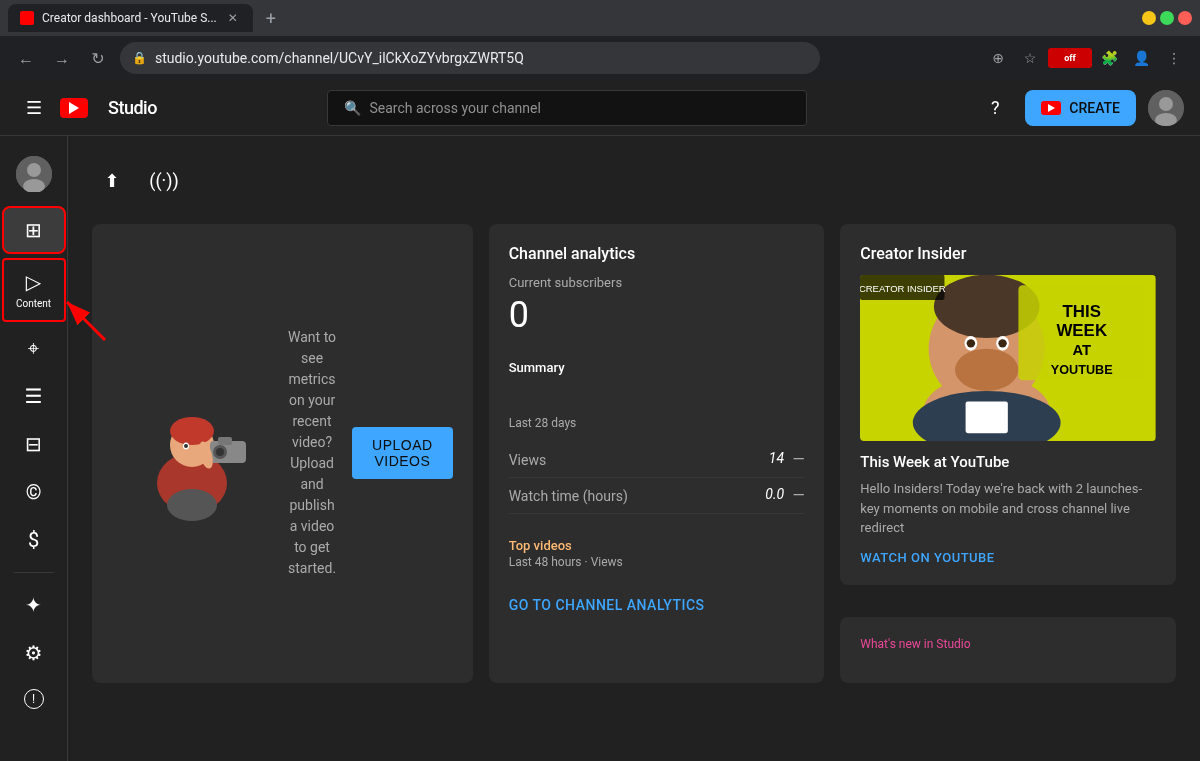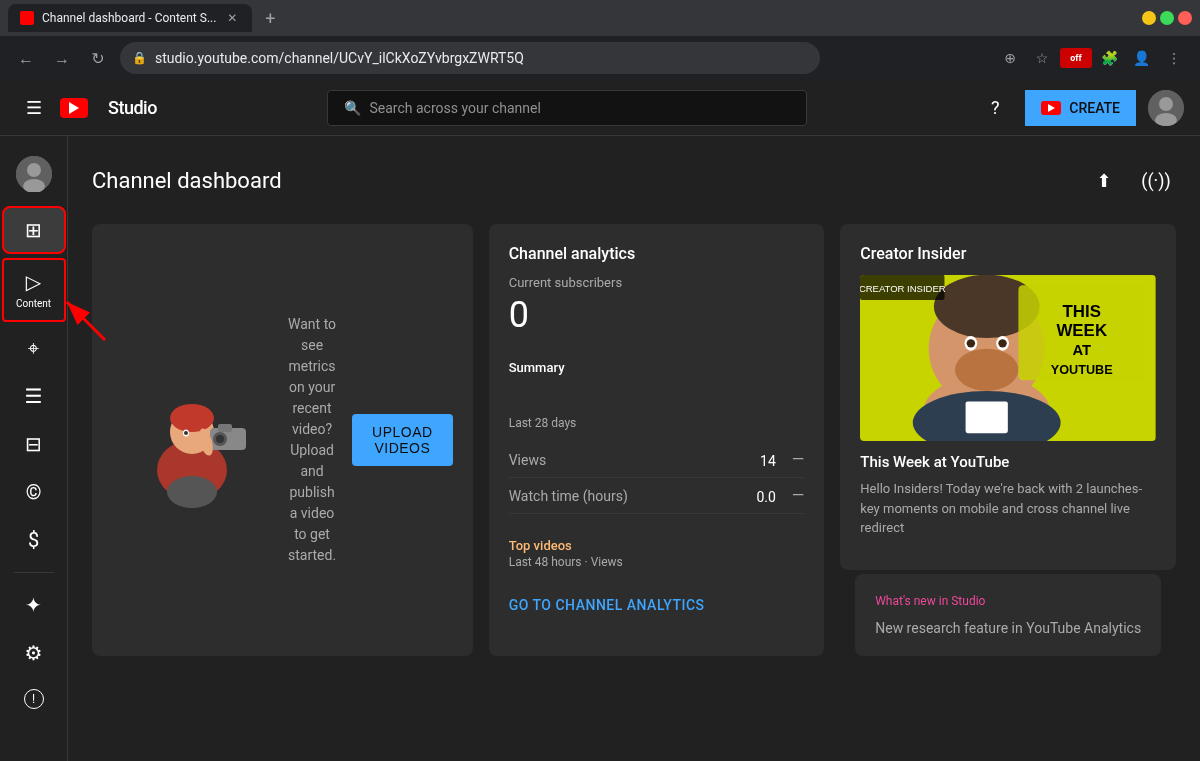--- a/index.html
+++ b/index.html
@@ -12,38 +12,38 @@
     .browser-tab-favicon { width: 14px; height: 14px; background: #ff0000; border-radius: 2px; flex-shrink: 0; }
     .browser-tab-close { width: 16px; height: 16px; display: flex; align-items: center; justify-content: center; border-radius: 50%; color: #9aa0a6; font-size: 12px; margin-left: auto; cursor: pointer; }
     .new-tab-btn { width: 28px; height: 28px; display: flex; align-items: center; justify-content: center; border-radius: 50%; color: #9aa0a6; font-size: 18px; cursor: pointer; margin-left: 4px; }
     .browser-toolbar { display: flex; align-items: center; height: 44px; padding: 0 12px; gap: 8px; background: #202124; }
     .nav-btn { width: 28px; height: 28px; display: flex; align-items: center; justify-content: center; border-radius: 50%; color: #9aa0a6; font-size: 16px; cursor: pointer; flex-shrink: 0; }
     .address-bar { flex: 1; display: flex; align-items: center; background: #35363a; border-radius: 20px; padding: 0 12px; height: 32px; gap: 8px; max-width: 700px; }
     .address-bar-lock { color: #9aa0a6; font-size: 12px; }
     .address-bar-url { font-size: 14px; color: #e8eaed; flex: 1; }
     .toolbar-actions { display: flex; align-items: center; gap: 4px; margin-left: auto; }
     .toolbar-icon-btn { width: 28px; height: 28px; display: flex; align-items: center; justify-content: center; border-radius: 50%; color: #9aa0a6; font-size: 14px; cursor: pointer; }
-    .ext-icon { width: 32px; height: 20px; border-radius: 3px; display: flex; align-items: center; justify-content: center; font-size: 10px; }
+    .ext-icon { width: 44px; height: 20px; border-radius: 3px; display: flex; align-items: center; justify-content: center; font-size: 10px; }
     .ext-off { background: #c00; color: #fff; }
 
     
     .yt-studio { display: flex; flex-direction: column; height: calc(761px - 80px); background: #212121; }
     .yt-header { display: flex; align-items: center; height: 56px; background: #212121; padding: 0 16px; border-bottom: 1px solid #383838; flex-shrink: 0; }
     .hamburger { width: 36px; height: 36px; display: flex; align-items: center; justify-content: center; cursor: pointer; border-radius: 50%; color: #fff; font-size: 18px; }
     .yt-logo { display: flex; align-items: center; gap: 20px; margin-left: 8px; cursor: pointer; }
     .yt-logo-icon { width: 28px; height: 20px; background: #ff0000; border-radius: 4px; display: flex; align-items: center; justify-content: center; }
     .yt-logo-play { width: 0; height: 0; border-left: 10px solid #fff; border-top: 6px solid transparent; border-bottom: 6px solid transparent; }
     .yt-logo-text { font-size: 18px; font-weight: 500; color: #fff; letter-spacing: -0.5px; }
     .yt-search { flex: 1; display: flex; justify-content: center; margin: 0 32px; }
     .yt-search-bar { display: flex; align-items: center; background: #121212; border: 1px solid #383838; border-radius: 4px; padding: 0 16px; height: 36px; width: 100%; max-width: 480px; gap: 8px; }
     .yt-search-icon { color: #909090; font-size: 14px; }
     .yt-search-placeholder { color: #909090; font-size: 14px; }
     .yt-header-actions { display: flex; align-items: center; gap: 12px; }
     .help-btn { width: 36px; height: 36px; display: flex; align-items: center; justify-content: center; border-radius: 50%; cursor: pointer; color: #fff; font-size: 18px; }
-    .create-btn { display: flex; align-items: center; gap: 8px; background: #3ea6ff; color: #0d0d0d; border-radius: 0; padding: 4px 16px; height: 36px; font-size: 14px; font-weight: 500; cursor: pointer; }
+    .create-btn { display: flex; align-items: center; gap: 8px; background: #3ea6ff; color: #0d0d0d; border-radius: 8px; padding: 4px 16px; height: 36px; font-size: 14px; font-weight: 500; cursor: pointer; }
     .create-btn-icon { width: 20px; height: 14px; background: #ff0000; border-radius: 3px; display: flex; align-items: center; justify-content: center; }
     .create-btn-play { width: 0; height: 0; border-left: 7px solid #fff; border-top: 4px solid transparent; border-bottom: 4px solid transparent; }
     .avatar { width: 36px; height: 36px; border-radius: 50%; background: #606060; display: flex; align-items: center; justify-content: center; cursor: pointer; overflow: hidden; }
 
     
     .main-layout { display: flex; flex: 1; overflow: hidden; }
 
     
     .sidebar { width: 68px; background: #212121; display: flex; flex-direction: column; align-items: center; padding: 8px 0; flex-shrink: 0; border-right: 1px solid #383838; overflow-y: auto; }
     .sidebar-item { display: flex; flex-direction: column; align-items: center; justify-content: center; width: 64px; padding: 10px 4px; cursor: pointer; border-radius: 8px; gap: 4px; margin: 2px 0; }
@@ -75,21 +75,21 @@
     
     .analytics-card { display: flex; flex-direction: column; }
     .card-title { font-size: 16px; font-weight: 500; color: #fff; margin-bottom: 12px; }
     .analytics-metric-label { font-size: 13px; color: #aaa; margin-bottom: 4px; }
     .analytics-metric-value { font-size: 36px; font-weight: 400; color: #fff; margin-bottom: 24px; }
     .summary-section { margin-bottom: 8px; }
     .summary-title { font-size: 13px; font-weight: 500; color: #fff; margin-bottom: 4px; }
     .summary-period { font-size: 12px; color: #aaa; margin-bottom: 12px; margin-top: 41px; }
     .analytics-row { display: flex; align-items: center; justify-content: space-between; padding: 8px 0; border-bottom: 1px solid #383838; }
     .analytics-row-label { font-size: 14px; color: #aaa; }
-    .analytics-row-value { display: flex; align-items: flex-end; gap: 16px; font-size: 14px; color: #fff; }
+    .analytics-row-value { display: flex; align-items: flex-start; gap: 8px; font-size: 14px; color: #fff; font-style: italic; }
     .analytics-trend { color: #aaa; font-size: 16px; }
     .top-videos-section { margin-top: 16px; }
     .top-videos-title { font-size: 13px; font-weight: 500; color: #fdba74; margin-bottom: 2px; }
     .top-videos-period { font-size: 12px; color: #aaa; margin-bottom: 12px; }
     .go-to-analytics { color: #3ea6ff; font-size: 14px; font-weight: 500; cursor: pointer; margin-top: 16px; text-transform: uppercase; letter-spacing: 0.5px; }
 
     
     .creator-card { display: flex; flex-direction: column; }
     .creator-thumbnail { width: 100%; aspect-ratio: 16/9; border-radius: 4px; overflow: hidden; margin-bottom: 12px; background: #1a1a1a; display: flex; align-items: center; justify-content: center; position: relative; }
     .creator-title { font-size: 15px; font-weight: 500; color: #fff; margin-bottom: 8px; }
@@ -98,21 +98,21 @@
     .whats-new-title { font-size: 12px; font-weight: 400; color: #ec4899; margin-bottom: 12px; }
     .new-feature-text { font-size: 14px; color: #aaa; }
   </style>
 </head>
 <body>
 
 <div class="browser-chrome">
   <div class="browser-titlebar">
     <div class="browser-tab">
       <div class="browser-tab-favicon"></div>
-      <span>Channel dashboard - Content S...</span>
+      <span>Creator dashboard - YouTube S...</span>
       <div class="browser-tab-close">✕</div>
     </div>
     <div class="new-tab-btn">+</div>
     <div style="margin-left:auto;display:flex;gap:4px;align-items:center;">
       <div style="width:14px;height:14px;border-radius:50%;background:#f5c518;cursor:pointer;"></div>
       <div style="width:14px;height:14px;border-radius:50%;background:#3dd959;cursor:pointer;"></div>
       <div style="width:14px;height:14px;border-radius:50%;background:#ff5f57;cursor:pointer;"></div>
     </div>
   </div>
   <div class="browser-toolbar">
@@ -220,21 +220,20 @@
           <marker id="arrowhead" markerWidth="8" markerHeight="6" refX="8" refY="3" orient="auto">
             <polygon points="0 0, 8 3, 0 6" fill="#ff0000"></polygon>
           </marker>
         </defs>
         <line x1="50" y1="50" x2="12" y2="12" stroke="#ff0000" stroke-width="3" marker-end="url(#arrowhead)"></line>
       </svg>
     </div>
 
     <div class="content-area">
       <div class="page-header">
-        <h1 class="page-title">Channel dashboard</h1>
         <div class="page-header-actions">
           <div class="header-action-btn">⬆</div>
           <div class="header-action-btn">((·))</div>
         </div>
       </div>
 
       <div class="cards-grid">
 
         <div class="card upload-card">
           <div class="upload-illustration">
@@ -285,21 +284,21 @@
               </div>
             </div>
           </div>
           <div class="top-videos-section">
             <p class="top-videos-title">Top videos</p>
             <p class="top-videos-period">Last 48 hours · Views</p>
           </div>
           <div class="go-to-analytics">GO TO CHANNEL ANALYTICS</div>
         </div>
 
-        <div style="display:flex;flex-direction:column;gap:4px;align-items:center;">
+        <div style="display:flex;flex-direction:column;gap:32px;">
           <div class="card creator-card">
             <h2 class="card-title">Creator Insider</h2>
             <div class="creator-thumbnail">
 
               <svg width="100%" height="100%" viewBox="0 0 280 158" preserveAspectRatio="xMidYMid slice">
 
                 <rect width="280" height="158" fill="#c8d400"></rect>
 
                 <circle cx="120" cy="70" r="55" fill="#d4956a"></circle>
                 <ellipse cx="120" cy="130" rx="60" ry="35" fill="#d4956a"></ellipse>
@@ -322,23 +321,23 @@
                 <text x="210" y="58" text-anchor="middle" font-size="16" font-weight="bold" fill="#000" font-family="Arial">WEEK</text>
                 <text x="210" y="76" text-anchor="middle" font-size="14" font-weight="bold" fill="#000" font-family="Arial">AT</text>
                 <text x="210" y="94" text-anchor="middle" font-size="12" font-weight="bold" fill="#000" font-family="Arial">YOUTUBE</text>
 
                 <rect x="0" y="0" width="80" height="24" fill="rgba(0,0,0,0.7)" rx="2"></rect>
                 <text x="40" y="16" text-anchor="middle" font-size="9" fill="#fff" font-family="Arial">CREATOR INSIDER</text>
               </svg>
             </div>
             <p class="creator-title">This Week at YouTube</p>
             <p class="creator-desc">Hello Insiders! Today we're back with 2 launches- key moments on mobile and cross channel live redirect</p>
+            <span class="watch-link">WATCH ON YOUTUBE</span>
           </div>
 
           <div class="card">
             <h2 class="whats-new-title">What's new in Studio</h2>
-            <p class="new-feature-text">New research feature in YouTube Analytics</p>
           </div>
         </div>
       </div>
     </div>
   </div>
 </div>
 
 </body></html>

